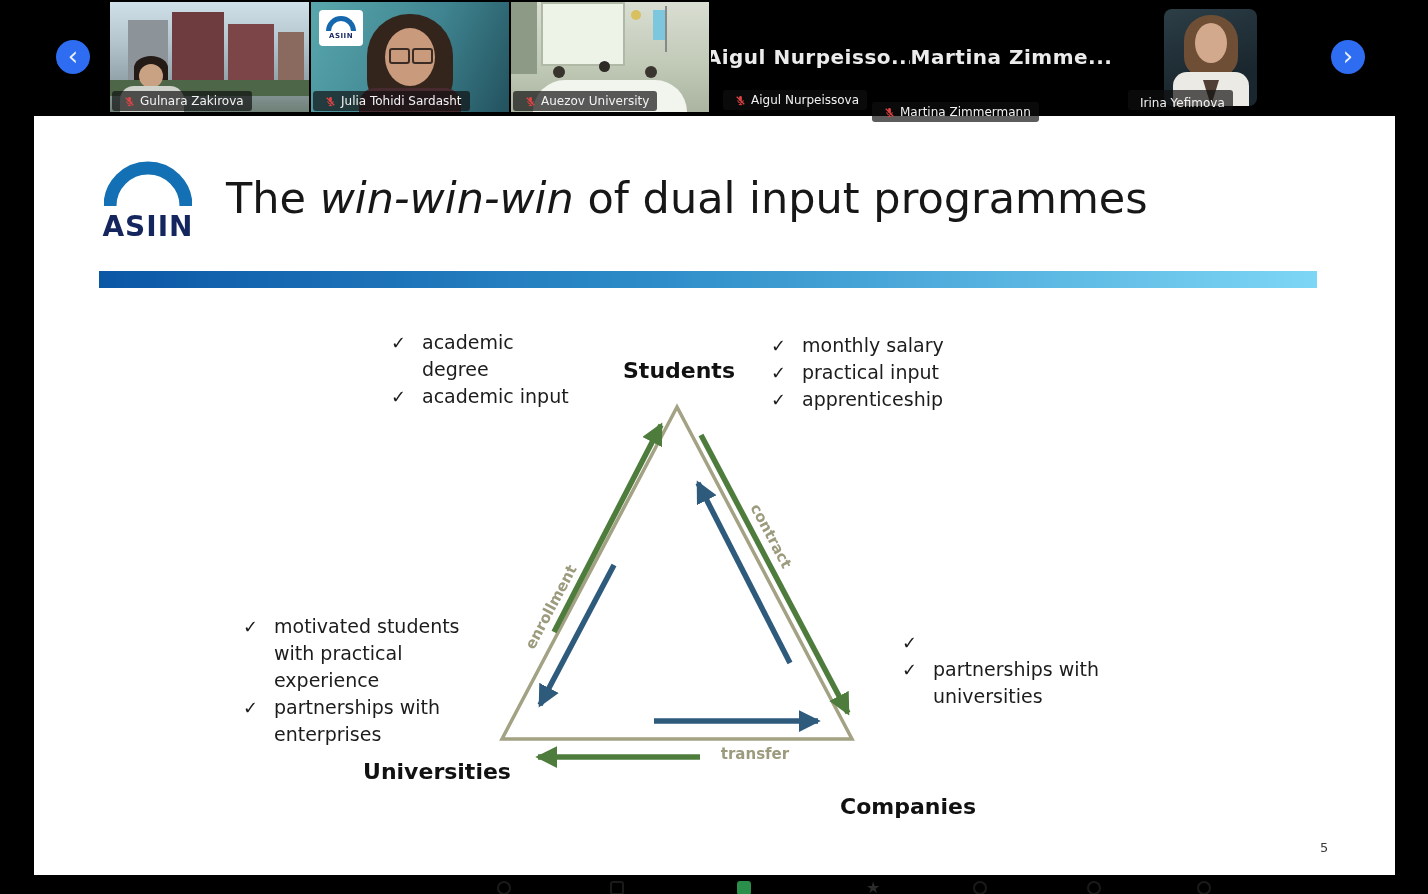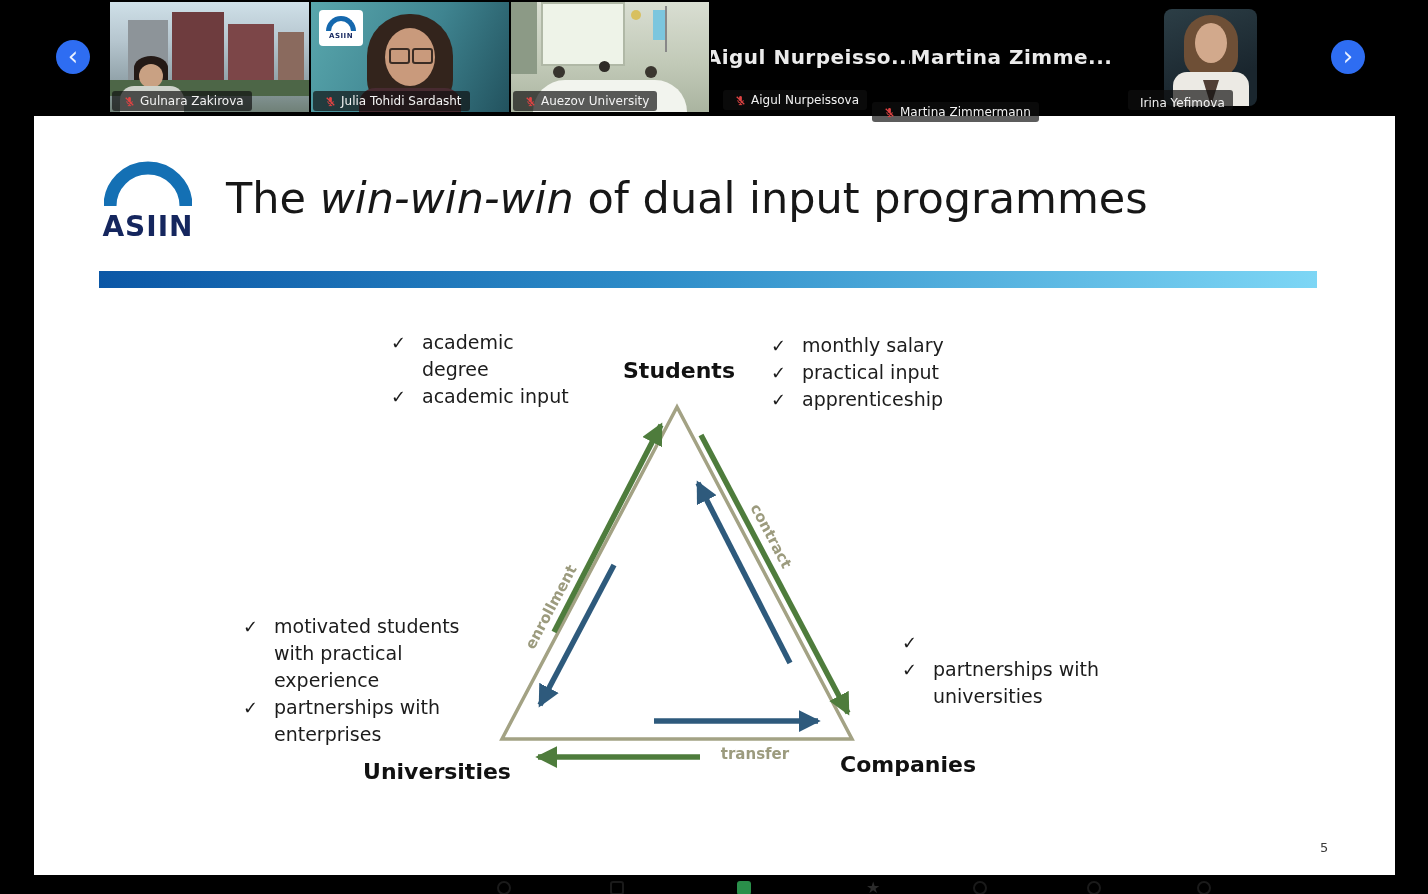--- a/index.html
+++ b/index.html
@@ -70,21 +70,21 @@
   .logo{position:absolute;left:68px;top:40px;width:92px;text-align:center;}
   .logo-text{font-size:28px;font-weight:700;color:#15265e;letter-spacing:1px;margin-top:-2px;}
   .title{position:absolute;left:192px;top:58px;margin:0;font-size:43px;font-weight:400;
     color:#171717;white-space:nowrap;line-height:1.15;}
   .title em{font-style:italic;}
   .accent-bar{position:absolute;left:65px;top:155px;width:1218px;height:17px;
     background:linear-gradient(90deg,#0b57a6 0%,#2d8cc8 45%,#7dd6f5 100%);}
   .node{position:absolute;font-weight:700;font-size:22px;color:#111;transform:translateX(-50%);white-space:nowrap;}
   #node-students{left:645px;top:242px;}
   #node-universities{left:403px;top:643px;}
-  #node-companies{left:874px;top:636px;}
+  #node-companies{left:874px;top:678px;}
   .edge-label{position:absolute;font-weight:700;font-size:15px;color:#9c9b7e;white-space:nowrap;}
   #el-left{left:517px;top:491px;transform:translate(-50%,-50%) rotate(-62deg);}
   #el-right{left:737px;top:420px;transform:translate(-50%,-50%) rotate(62deg);}
   #el-bottom{left:721px;top:638px;transform:translate(-50%,-50%);}
   .benefits{position:absolute;}
   .b-row{display:flex;align-items:flex-start;}
   .chk{flex:0 0 31px;font-size:18px;font-weight:700;color:#1a1a1a;line-height:27px;}
   .b-text{font-size:19px;color:#1c1c1c;line-height:27px;white-space:pre-line;}
   #bl-students-left{left:357px;top:213px;}
   #bl-students-right{left:737px;top:216px;}

